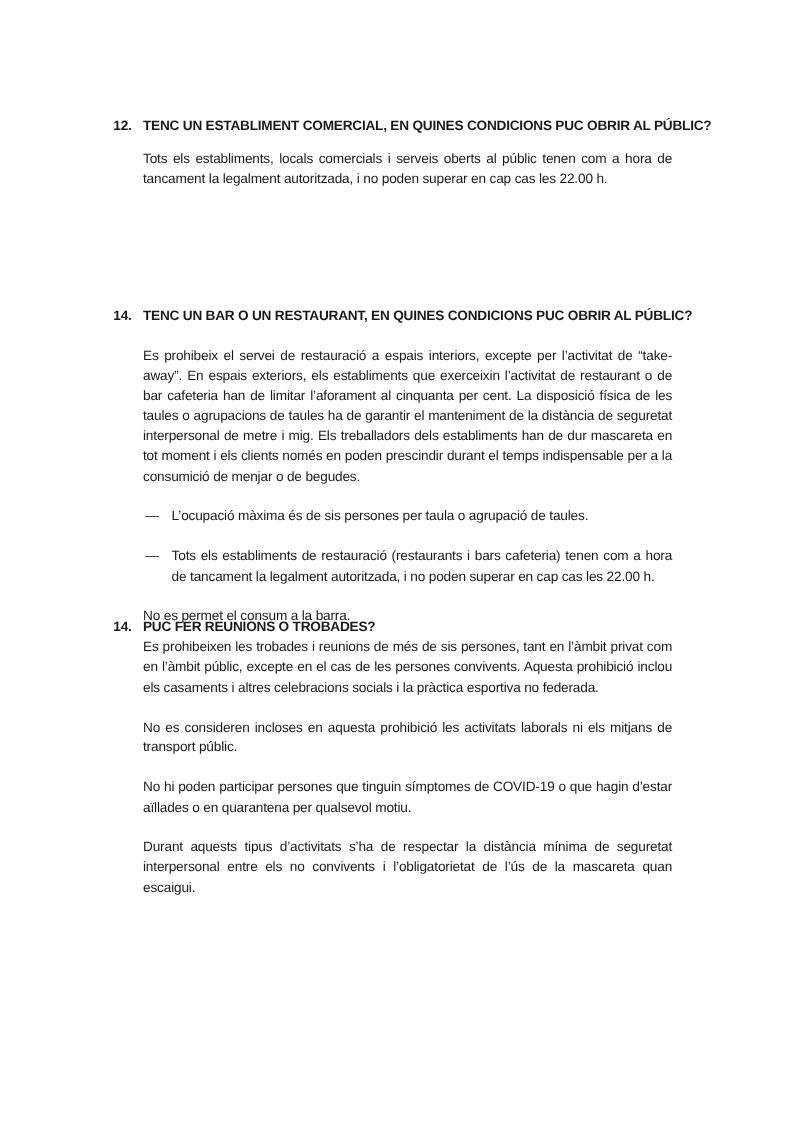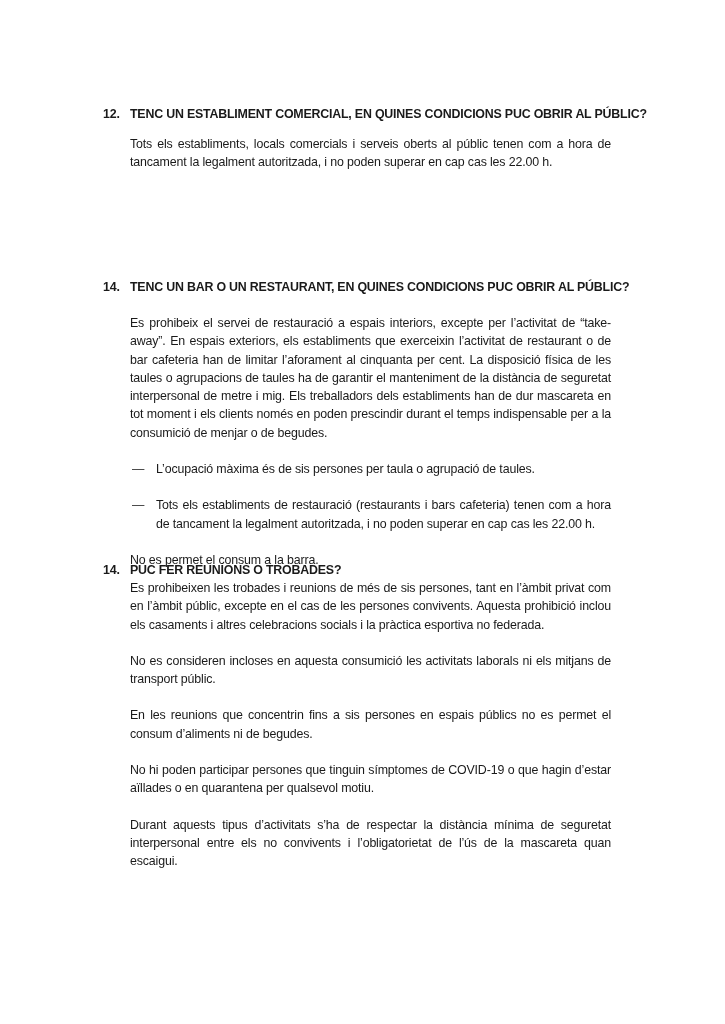--- a/index.html
+++ b/index.html
@@ -101,19 +101,18 @@
     </div>
     <p class="para nojust" style="margin-top:18px;">No es permet el consum a la barra.</p>
   </div>
 
   <div class="section" style="top:561px;">
     <h2 class="heading">
       <span class="num">14.</span>
       <span class="title">PUC FER REUNIONS O TROBADES?</span>
     </h2>
     <p class="para" style="margin-top:0px;">Es prohibeixen les trobades i reunions de més de sis persones, tant en l’àmbit privat com en l’àmbit públic, excepte en el cas de les persones convivents. Aquesta prohibició inclou els casaments i altres celebracions socials i la pràctica esportiva no federada.</p>
-    <p class="para" style="margin-top:18px;">No es consideren incloses en aquesta consumició les activitats laborals ni els mitjans de transport públic.</p>
-    <p class="para" style="margin-top:18px;">En les reunions que concentrin fins a sis persones en espais públics no es permet el consum d’aliments ni de begudes.</p>
+    <p class="para" style="margin-top:18px;">No es consideren incloses en aquesta prohibició les activitats laborals ni els mitjans de transport públic.</p>
     <p class="para" style="margin-top:18px;">No hi poden participar persones que tinguin símptomes de COVID-19 o que hagin d’estar aïllades o en quarantena per qualsevol motiu.</p>
     <p class="para" style="margin-top:18px;">Durant aquests tipus d’activitats s’ha de respectar la distància mínima de seguretat interpersonal entre els no convivents i l’obligatorietat de l’ús de la mascareta quan escaigui.</p>
   </div>
 
 </div>
 
 </body></html>

